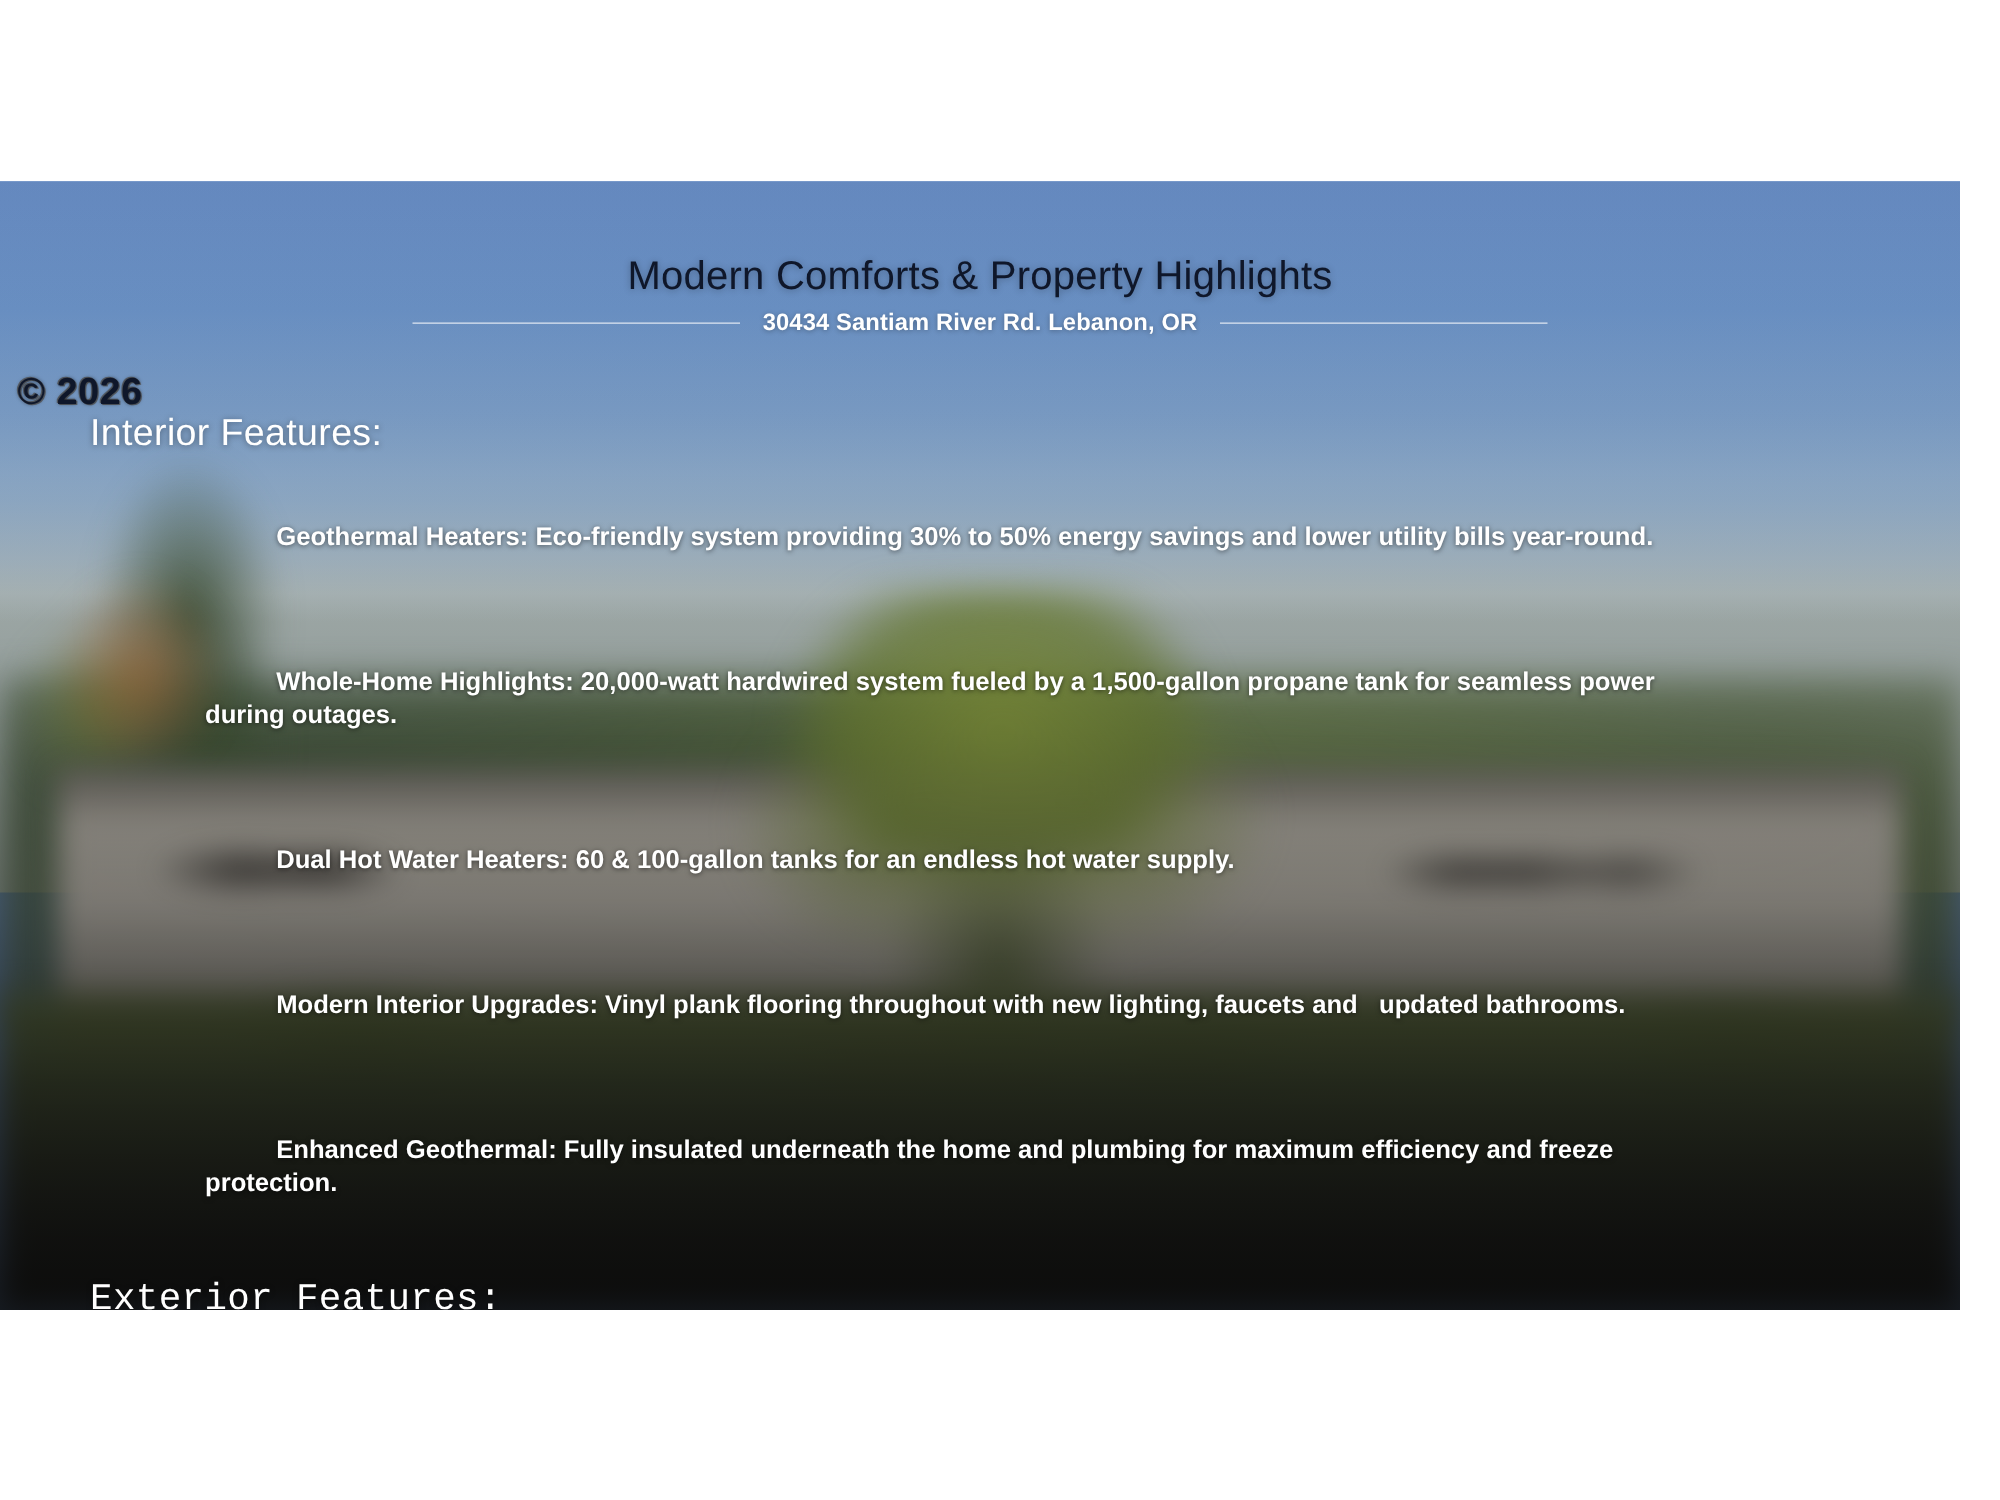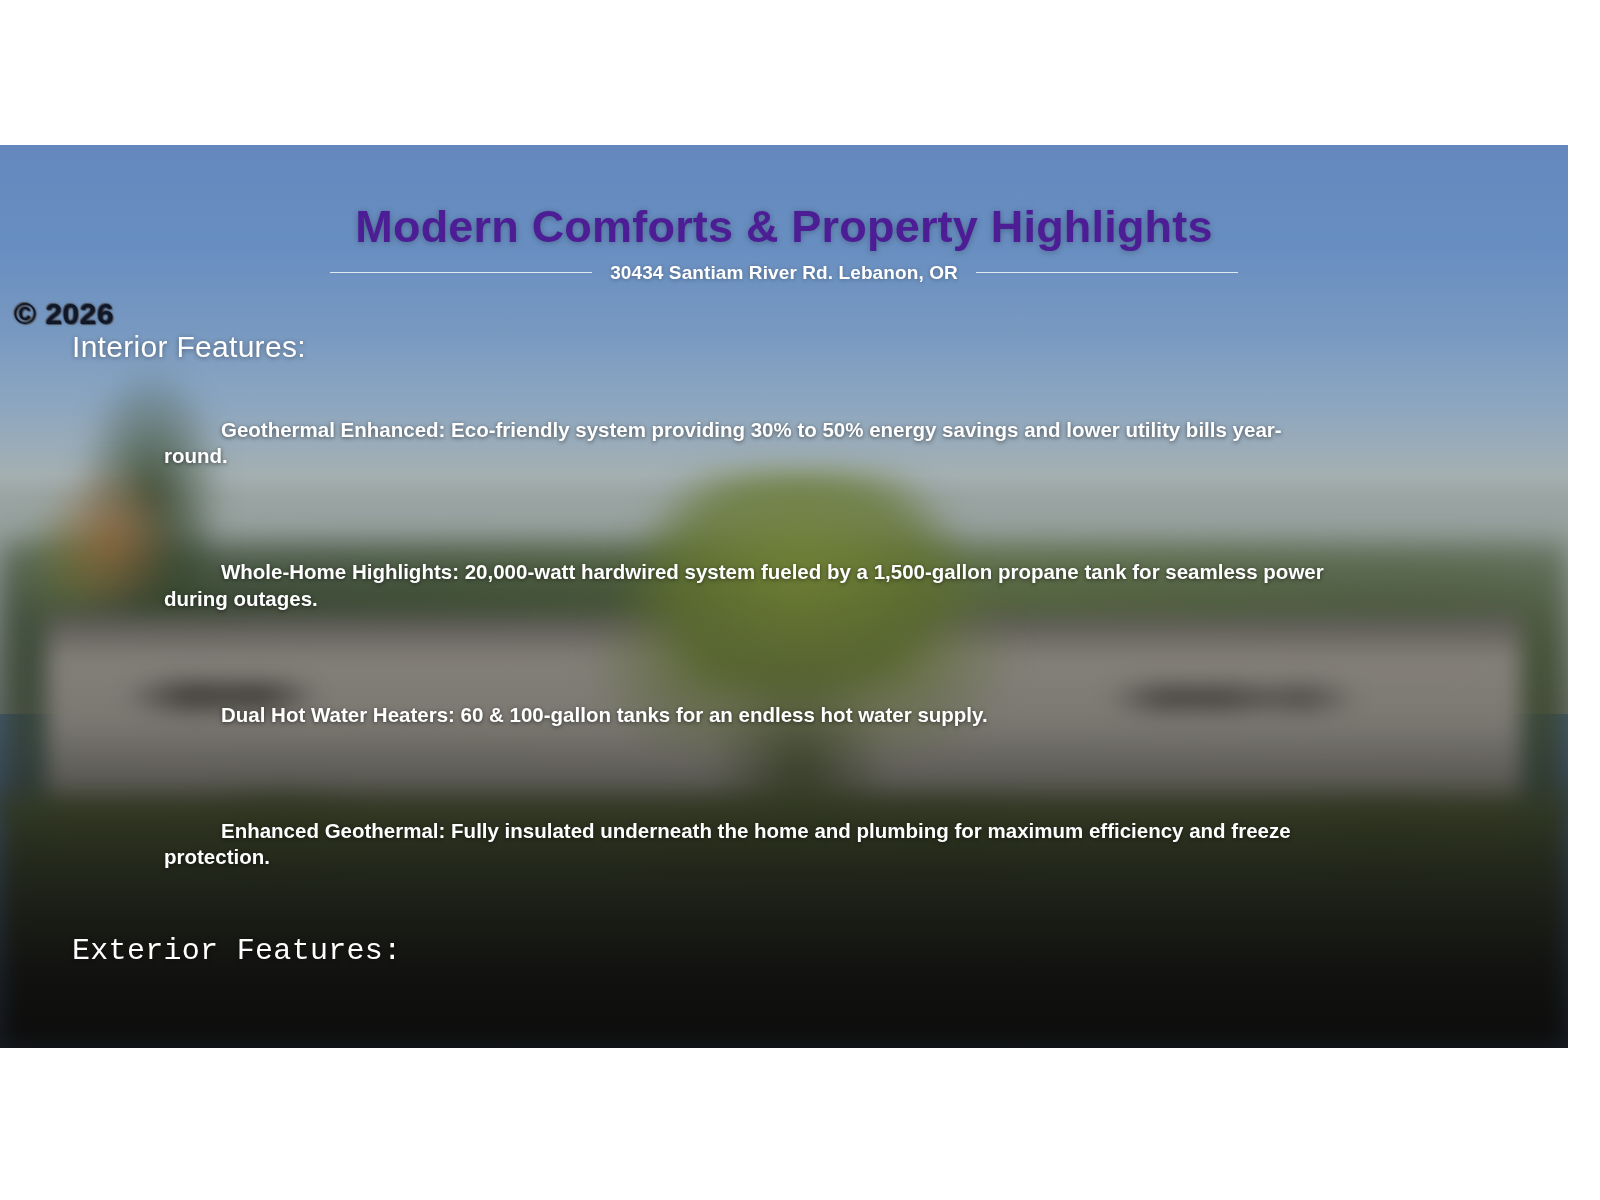--- a/index.html
+++ b/index.html
@@ -199,23 +199,23 @@
   #header {
     position: absolute;
     left: 0;
     right: 0;
     top: 58px;
     text-align: center;
     z-index: 30;
   }
 
   #title {
-    font-size: 45px;
-    font-weight: 700;
-    color: #4c1d95;
+    font-size: 32px;
+    font-weight: 400;
+    color: #0f172a;
     letter-spacing: 0.2px;
     line-height: 1.08;
     text-shadow: 0 1px 6px rgba(0,0,0,0.28);
   }
 
   #subtitle-row {
     display: flex;
     align-items: center;
     justify-content: center;
     gap: 18px;
@@ -305,27 +305,30 @@
         <span id="subtitle">30434 Santiam River Rd. Lebanon, OR</span>
         <span class="rule"></span>
       </div>
     </div>
 
     <div id="content">
 
       <div class="section-heading">Interior Features:</div>
       <div class="bullet-list">
         <div class="bullet">
-          <span class="lbl">Geothermal Enhanced:</span><span class="desc"> Eco-friendly system providing 30% to 50% energy savings and lower utility bills year-round.</span>
+          <span class="lbl">Geothermal Heaters:</span><span class="desc"> Eco-friendly system providing 30% to 50% energy savings and lower utility bills year-round.</span>
         </div>
         <div class="bullet">
           <span class="lbl">Whole-Home Highlights:</span><span class="desc"> 20,000-watt hardwired system fueled by a 1,500-gallon propane tank for seamless power during outages.</span>
         </div>
         <div class="bullet">
           <span class="lbl">Dual Hot Water Heaters:</span><span class="desc"> 60 &amp; 100-gallon tanks for an endless hot water supply.</span>
+        </div>
+        <div class="bullet">
+          <span class="lbl">Modern Interior Upgrades:</span><span class="desc"> Vinyl plank flooring throughout with new lighting, faucets and   updated bathrooms.</span>
         </div>
         <div class="bullet">
           <span class="lbl">Enhanced Geothermal:</span><span class="desc"> Fully insulated underneath the home and plumbing for maximum efficiency and freeze protection.</span>
         </div>
       </div>
 
       <div class="section-heading" id="exterior-heading">Exterior Features:</div>
       <div class="bullet-list">
         <div class="bullet">
           

